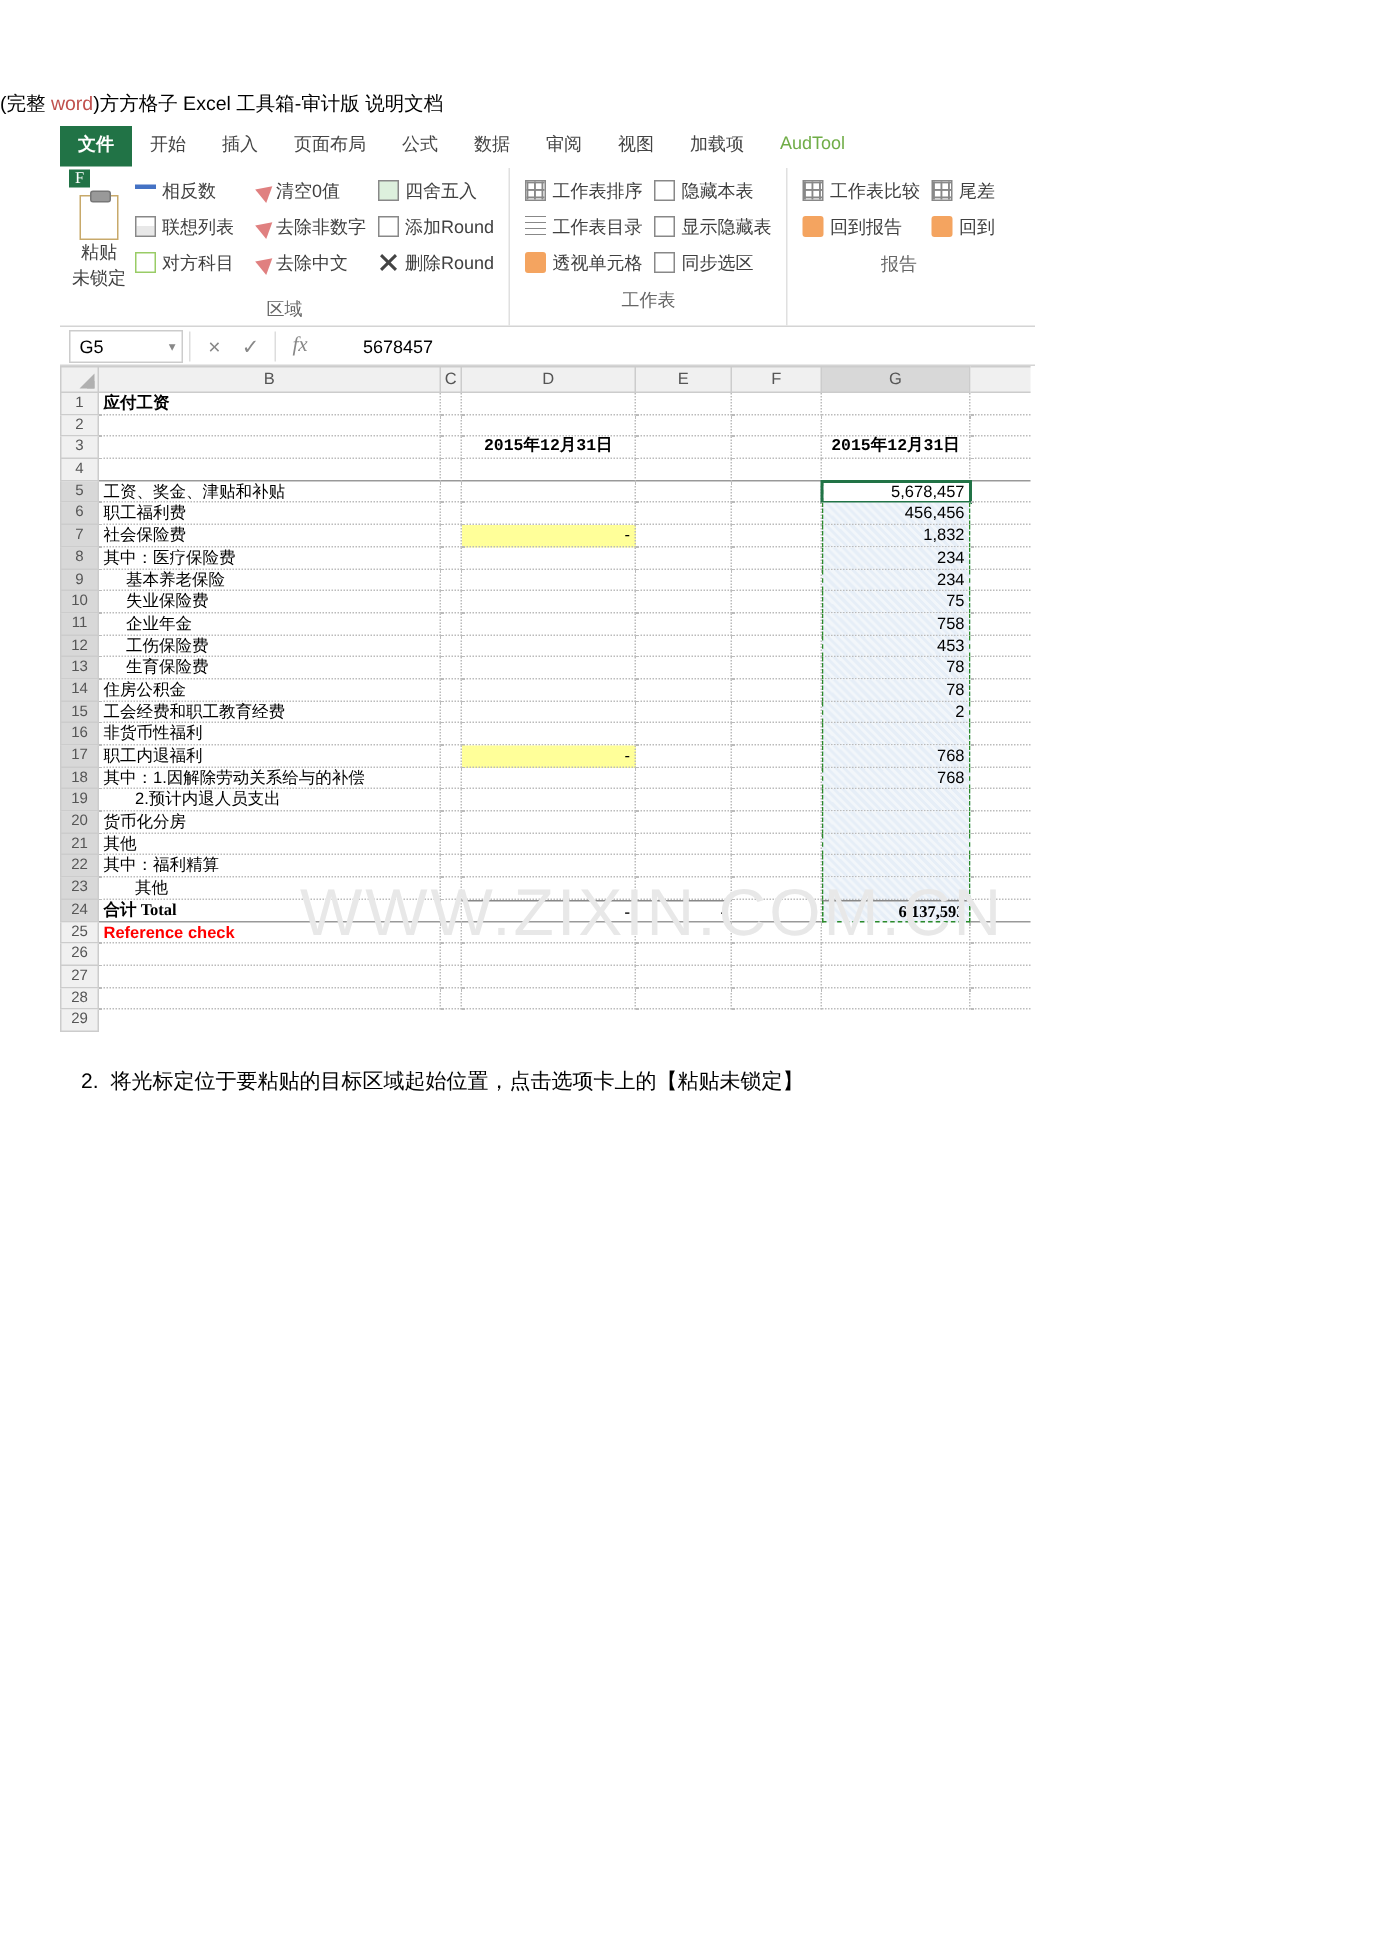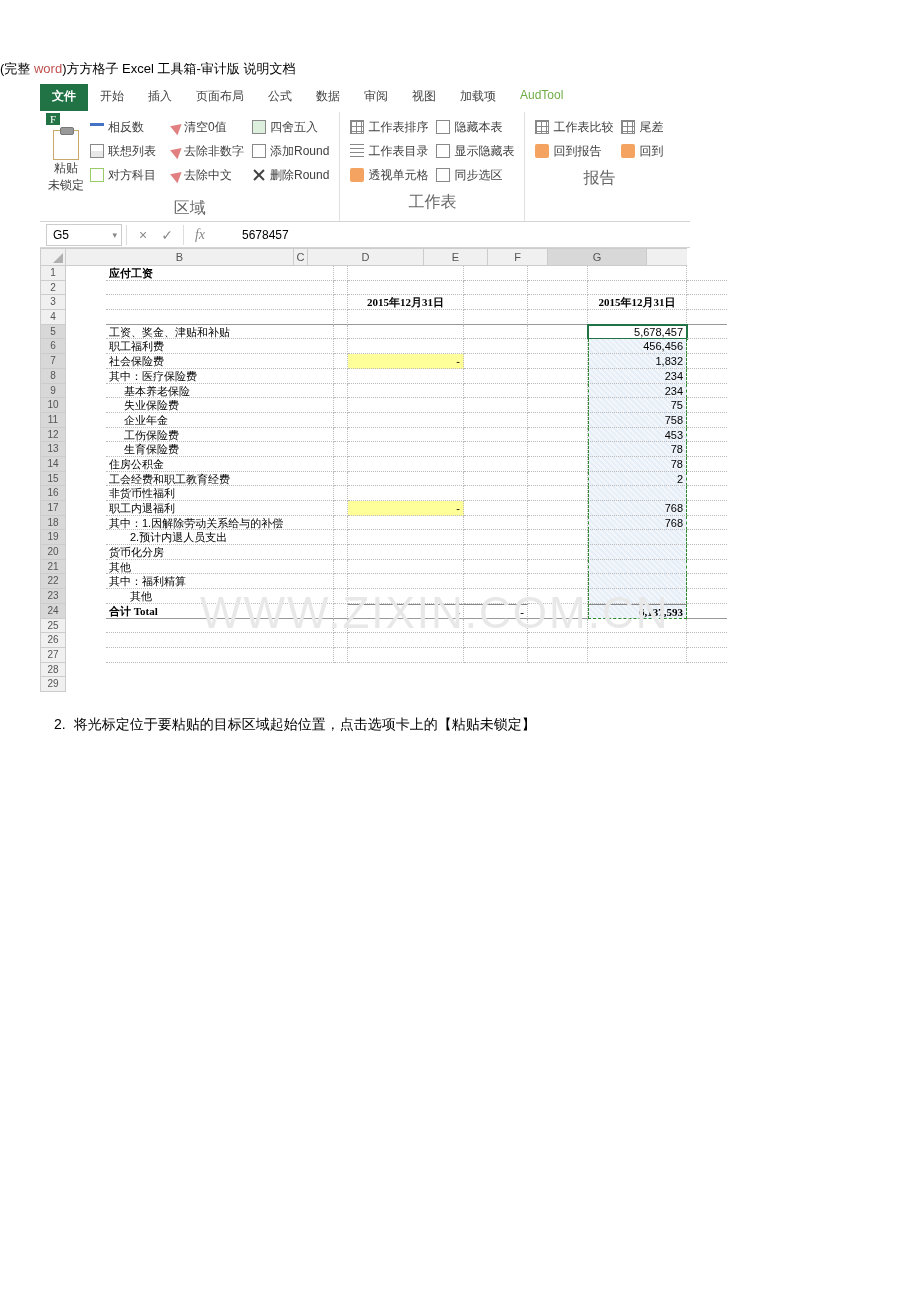--- a/index.html
+++ b/index.html
@@ -11,21 +11,21 @@
 .tabbar { display:flex; background:#fff; border-bottom:1px solid #fff; }
 .tab { padding:4px 12px 6px; font-size:12px; color:#444; cursor:pointer; }
 .tab.file { background:#217346; color:#fff; font-weight:bold; }
 .tab.aud { color:#70ad47; font-weight:normal; }
 .tab.f { font-family:cursive; font-size:11px; padding:0 4px; background:#217346; color:#fff; position:absolute; }
 .ribbon { display:flex; border-bottom:1px solid #d4d4d4; background:#fff; }
 .group { border-right:1px solid #e0e0e0; padding:2px 6px 0; }
 .group-body { display:flex; }
 .group-col { display:flex; flex-direction:column; gap:2px; padding:2px 4px; }
 .ritem { display:flex; align-items:center; gap:4px; height:22px; font-size:12px; color:#404040; cursor:pointer; white-space:nowrap; }
-.group-label { text-align:center; font-size:16px; color:#666; padding:4px 0 2px; }
+.group-label { text-align:center; font-size:12px; color:#666; padding:4px 0 2px; }
 .paste-big { display:flex; flex-direction:column; align-items:center; width:40px; padding:4px 2px 0; }
 .paste-icon { width:26px; height:30px; border:1px solid #c8a96a; background:#fff; position:relative; }
 .paste-icon::before { content:""; position:absolute; top:-4px; left:6px; width:12px; height:6px; background:#999; border:1px solid #777; border-radius:2px; }
 .ic { width:14px; height:14px; display:inline-block; }
 .ic-dash { border-top:3px solid #4472c4; margin-top:6px; }
 .ic-table { border:1px solid #888; background:linear-gradient(#fff 50%,#e8e8e8 50%); }
 .ic-clip { border:1px solid #9c6; background:#fff; }
 .ic-eraser { width:0; height:0; border:6px solid transparent; border-right:10px solid #e08080; transform:rotate(20deg); }
 .ic-round { border:1px solid #888; background:#ddf0dd; }
 .ic-doc { border:1px solid #888; background:#fff; }
@@ -48,31 +48,31 @@
 .rowhdrs { display:flex; flex-direction:column; }
 .corner { width:26px; height:18px; background:#f0f0f0; border:1px solid #ccc; position:relative; }
 .corner::after { content:""; position:absolute; right:2px; bottom:2px; border:5px solid transparent; border-right-color:#b0b0b0; border-bottom-color:#b0b0b0; }
 .rh { width:26px; height:14.7px; background:#f0f0f0; border:1px solid #ccc; border-top:none; text-align:center; font-size:10px; color:#555; font-family:Arial; line-height:14px; }
 .rh.sel { background:#d8d8d8; }
 .grid { flex:1; }
 .colhdrs { display:flex; }
 .ch { height:18px; background:#f0f0f0; border:1px solid #ccc; border-left:none; text-align:center; font-size:11px; color:#555; font-family:Arial; line-height:17px; }
 .ch.sel { background:#d8d8d8; }
 .gridbody { position:relative; }
-.row { display:flex;margin-left:40px; }
+.row { display:flex; }
 .cell { height:14.7px; border-right:1px dotted #bbb; border-bottom:1px dotted #bbb; font-size:11px; padding:0 3px; line-height:14px; font-family:Arial; overflow:hidden; white-space:nowrap; }
 .cB { width:228px; }
 .cC { width:14px; }
 .cD { width:116px; }
 .cE { width:64px; }
 .cF { width:60px; }
 .cG { width:99px; }
 .cH { width:40px; border-right:none; }
 .bold { font-weight:bold; font-family:"SimHei","Microsoft YaHei"; }
-.center { text-align:center; }
+.center { text-align:center;font-family:Liberation Mono, monospace; }
 .right { text-align:right; }
 .indent1 { padding-left:18px; }
 .indent2 { padding-left:24px; }
 .ylw { background:#ffff99; }
 .redtx { color:#ff0000; font-weight:bold; }
 .solidtop { border-top:1px solid #888; }
 .bb { border-bottom:1px solid #888; }
 .underline { text-decoration:underline; }
 .marq .cG { background:repeating-linear-gradient(45deg,#f2f6fa,#f2f6fa 2px,#e6eef7 2px,#e6eef7 4px); }
 .row.marq:first-of-type .cG { border-top:1.5px dashed #2a8a2a; }
@@ -490,20 +490,29 @@
           <div class="row marq section-break">
               <div class="cell cB bold">合计 Total</div>
               <div class="cell cC"></div>
               <div class="cell cD right bold solidtop bb">-</div>
               <div class="cell cE right bold solidtop bb">-</div>
               <div class="cell cF"></div>
               <div class="cell cG right bold solidtop bb" style="border-bottom:1.5px dashed #2a8a2a;">6,137,593</div>
               <div class="cell cH"></div>
             </div>
           <div class="row">
+              <div class="cell cB redtx">Reference check</div>
+              <div class="cell cC"></div>
+              <div class="cell cD"></div>
+              <div class="cell cE"></div>
+              <div class="cell cF"></div>
+              <div class="cell cG"></div>
+              <div class="cell cH"></div>
+            </div>
+          <div class="row">
               <div class="cell cB"></div>
               <div class="cell cC"></div>
               <div class="cell cD"></div>
               <div class="cell cE"></div>
               <div class="cell cF"></div>
               <div class="cell cG"></div>
               <div class="cell cH"></div>
             </div>
           <div class="row">
               <div class="cell cB"></div>

